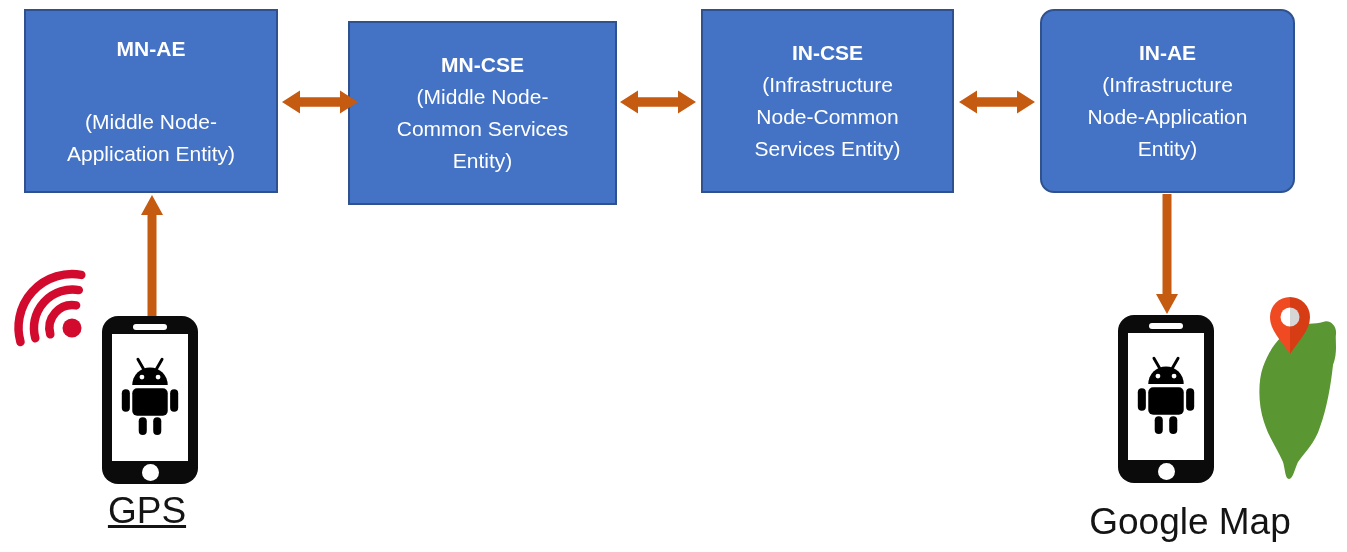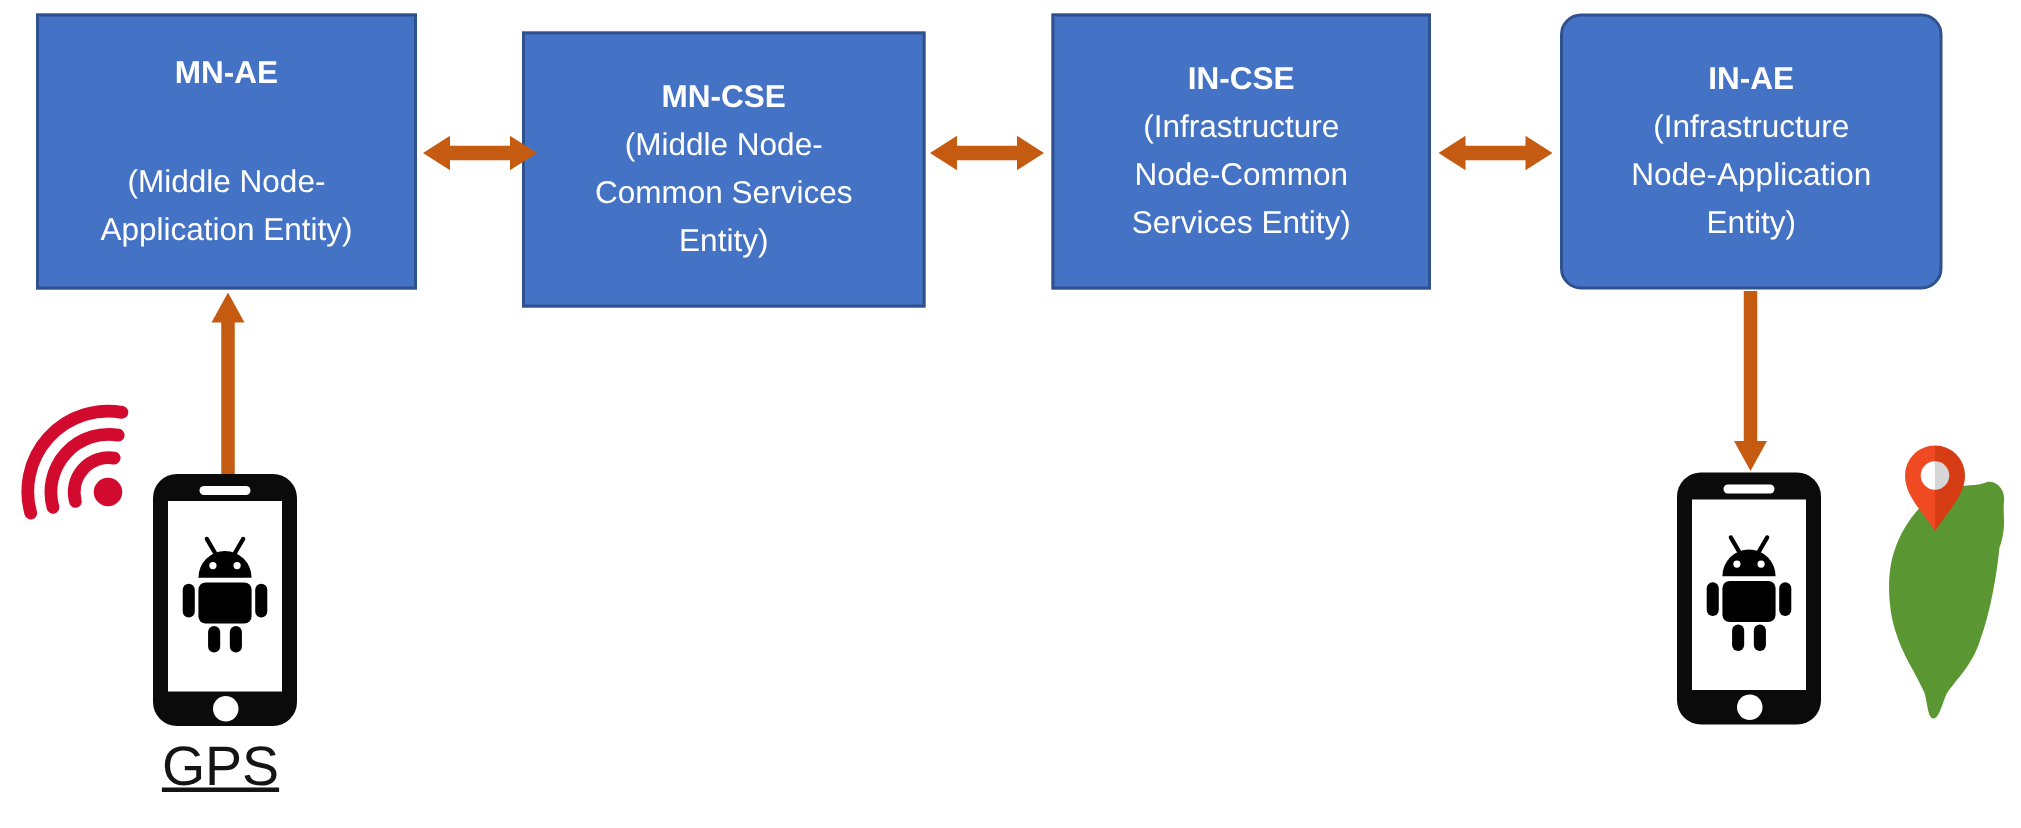--- a/index.html
+++ b/index.html
@@ -185,14 +185,15 @@
       <linearGradient id="pinCircleGrad" x1="0" y1="0" x2="1" y2="0">
         <stop offset="0.5" stop-color="#FFFFFF"></stop>
         <stop offset="0.5" stop-color="#D6D6D6"></stop>
       </linearGradient>
     </defs>
     <path fill="url(#pinGrad)" d="M 24 58 C 14 43, 4 34, 4 21 A 20 20 0 1 1 44 21 C 44 34, 34 43, 24 58 Z"></path>
     <circle cx="24" cy="21" r="9.5" fill="url(#pinCircleGrad)"></circle>
   </svg>
 
   <div class="device-label label-gps">GPS</div>
+  <div class="device-label label-gmap">Google Map</div>
 
 </div>
 
 </body></html>

